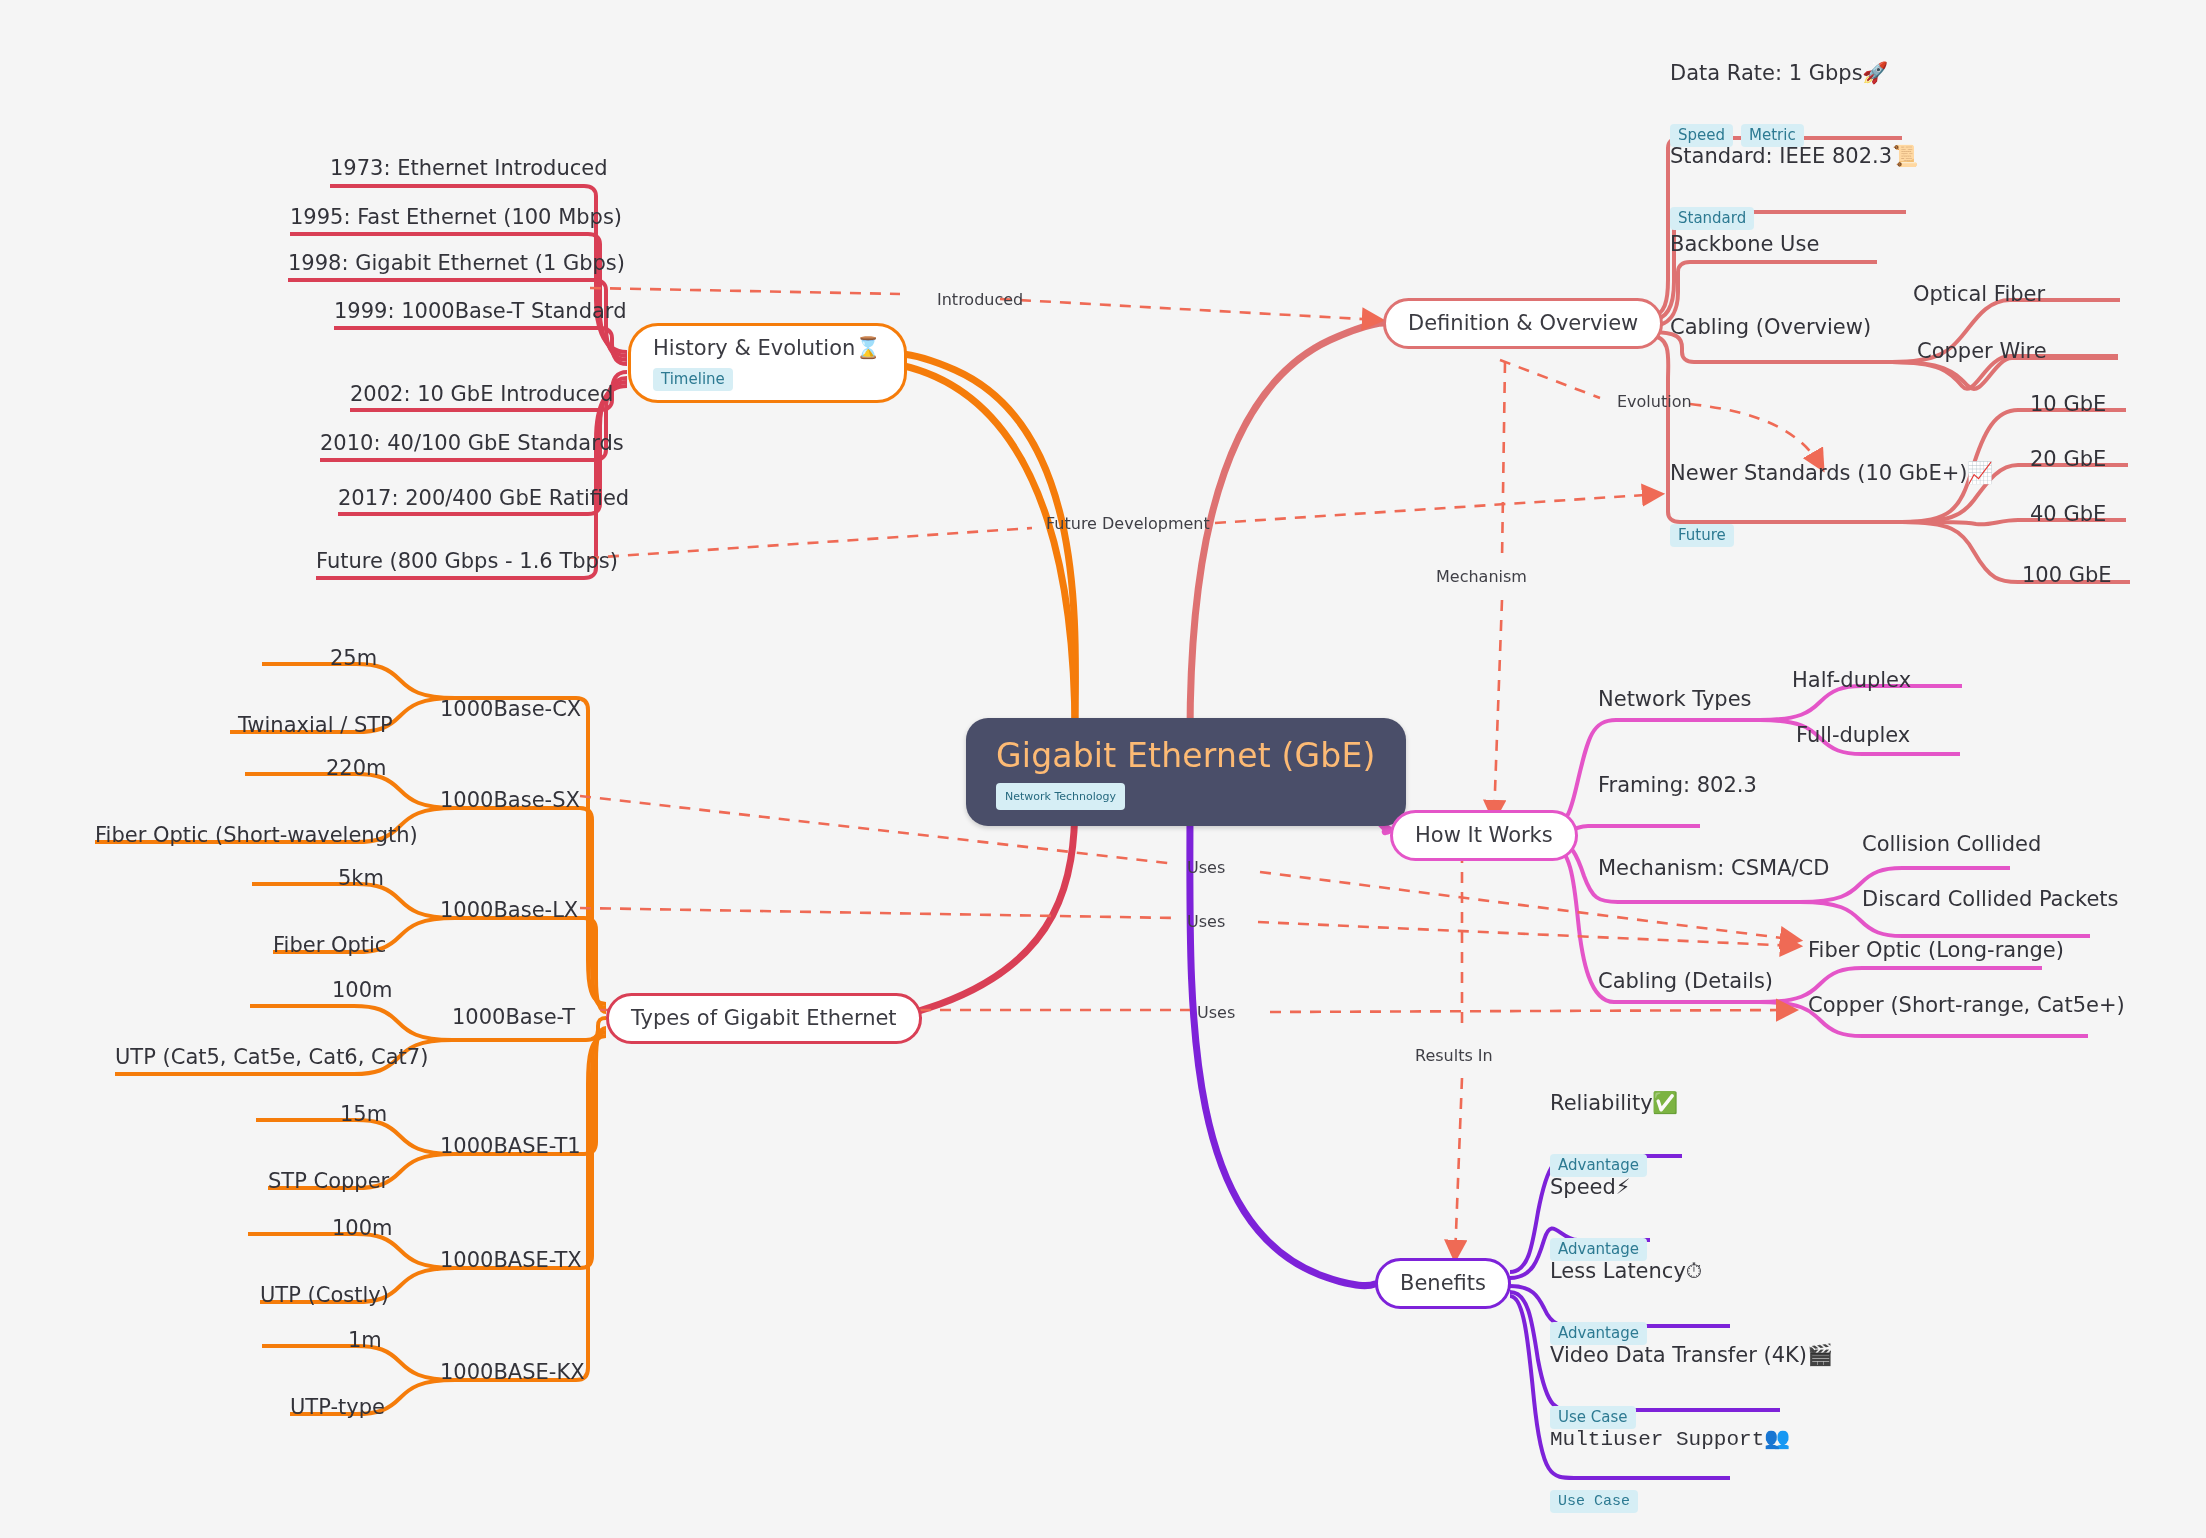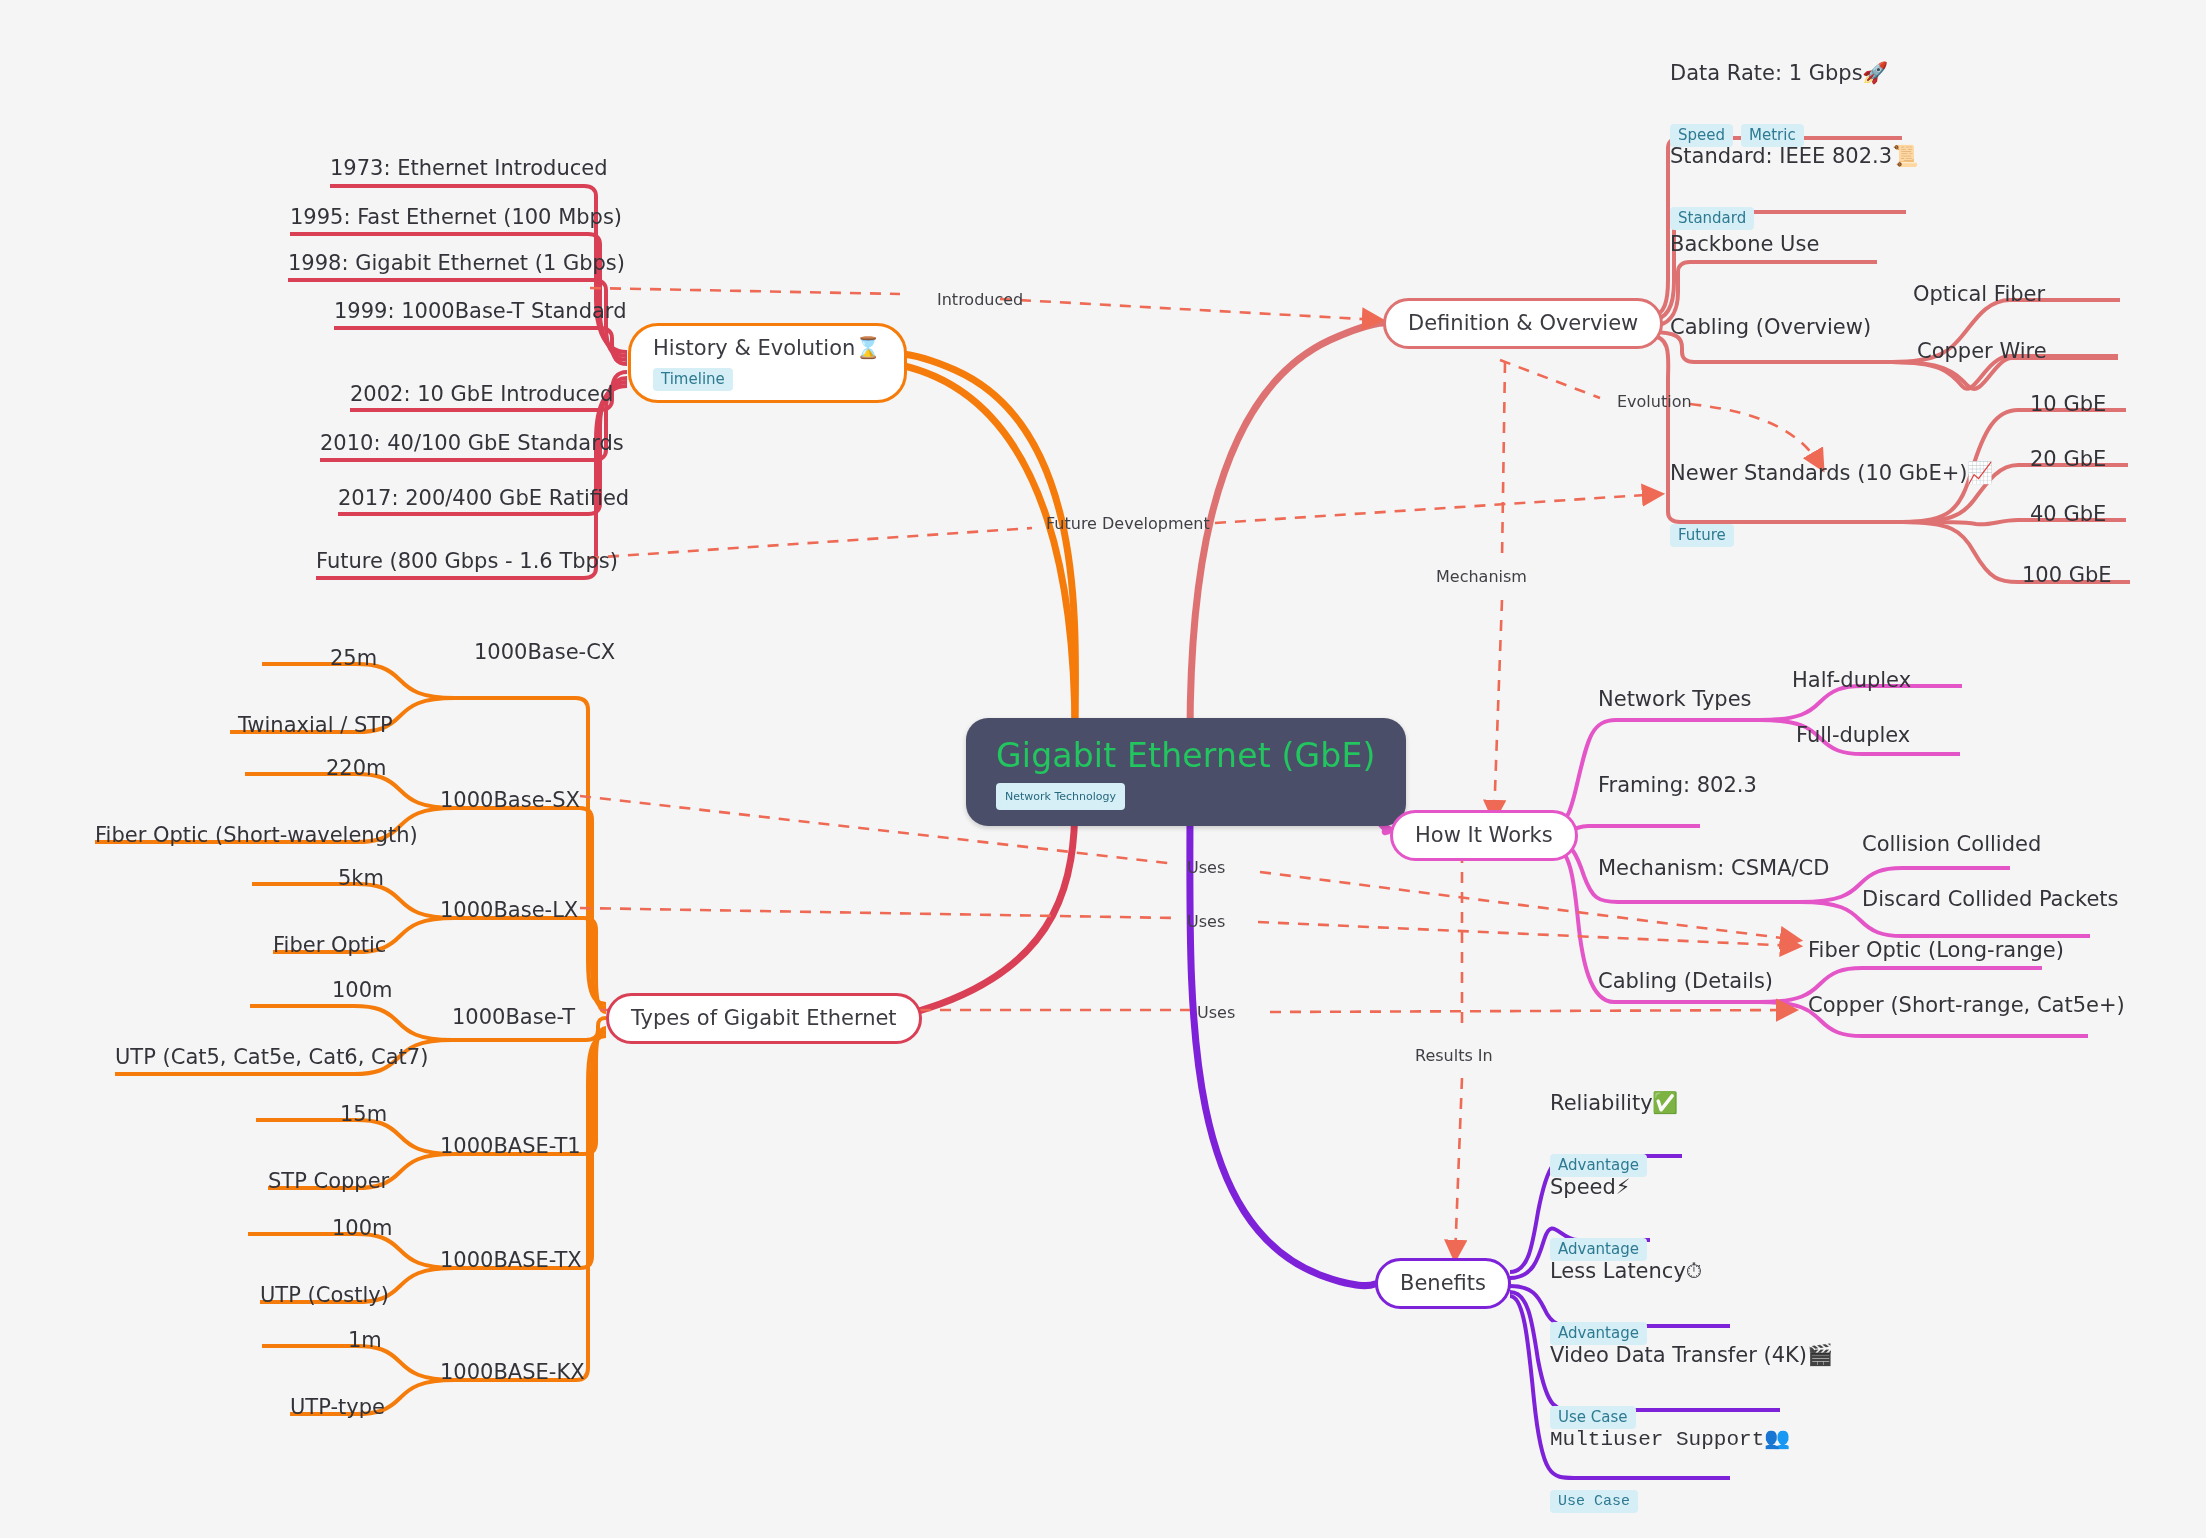--- a/index.html
+++ b/index.html
@@ -15,21 +15,21 @@
   
   .node{position:absolute;box-sizing:border-box;white-space:nowrap;}
 
   
   .root{
     background:#4a4e69;border-radius:22px;
     padding:18px 30px 16px 30px;
     display:flex;flex-direction:column;align-items:flex-start;
     box-shadow:0 2px 5px rgba(0,0,0,.18);
   }
-  .root .title{color:#22c55e;font-size:33px;line-height:40px;letter-spacing:.2px;}
+  .root .title{color:#fdba74;font-size:33px;line-height:40px;letter-spacing:.2px;}
   .root .tagrow{margin-top:7px;}
 
   
   .pill{
     background:#ffffff;border-radius:30px;border:3.5px solid #e05263;
     padding:9px 22px;display:flex;flex-direction:column;align-items:flex-start;
   }
   .pill .title{font-size:21px;color:#3b3b42;line-height:27px;}
   .pill.orange{border-color:#f57c0a;}
   .pill.crimson{border-color:#d93f55;}
@@ -257,21 +257,21 @@
   <div class="title">40 GbE</div>
 </div>
 <div class="node leaf" style="left:2022px;top:562px;">
   <div class="title">100 GbE</div>
 </div>
 
 <div class="node pill crimson" style="left:606px;top:993px;">
   <div class="title">Types of Gigabit Ethernet</div>
 </div>
 
-<div class="node leaf" style="left:440px;top:639px;margin-left:34px;">
+<div class="node leaf" style="left:440px;top:696px;">
   <div class="title">1000Base-CX</div>
 </div>
 <div class="node leaf" style="left:330px;top:645px;">
   <div class="title">25m</div>
 </div>
 <div class="node leaf" style="left:238px;top:712px;">
   <div class="title">Twinaxial / STP</div>
 </div>
 
 <div class="node leaf" style="left:440px;top:787px;">

